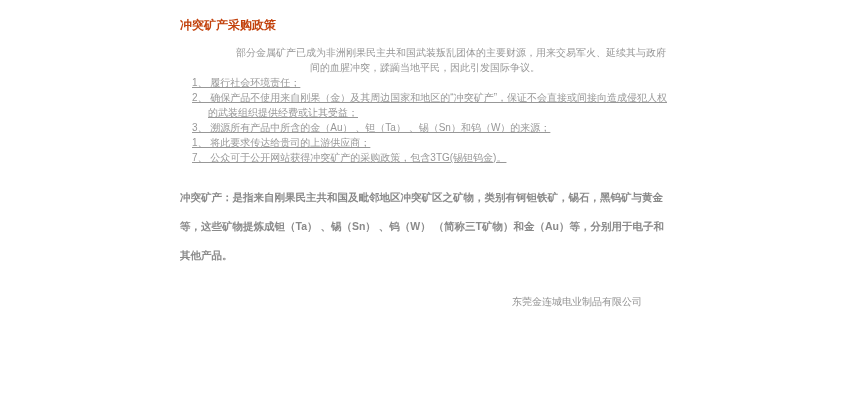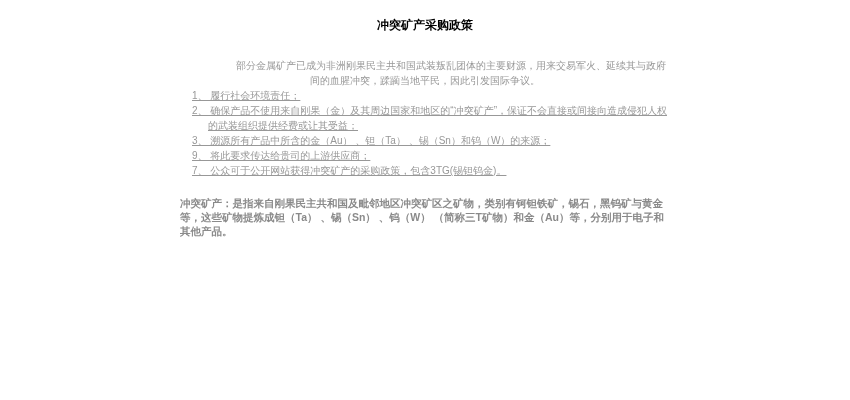--- a/index.html
+++ b/index.html
@@ -12,43 +12,42 @@
   }
   .doc {
     width: 490px;
     margin: 0 auto;
     padding-top: 18px;
     color: #989898;
     font-size: 10px;
     line-height: 15px;
   }
   .doc-title {
-    text-align: center;
     font-size: 12px;
     line-height: 14px;
     font-weight: bold;
-    color: #000000;
-    margin-bottom: 26px;
+    color: #c2410c;
+    margin-bottom: 13px;
   }
   .intro-para {
     text-indent: 52px;
     text-align: center;
   }
   .pledge-para { }
   .req-list { }
   .req-item {
     padding-left: 28px;
     text-indent: -16px;
     text-decoration: underline;
   }
   .definition-para {
     margin-top: 18px;
     font-weight: bold;
     font-size: 10.5px;
-    line-height: 14px;
+    line-height: 29px;
     color: #8a8a8a;
   }
   .signature {
     margin-top: 24px;
     text-align: right;
     padding-right: 28px;
     color: #929292;
     font-size: 10px;
   }
 </style>
@@ -59,20 +58,21 @@
 
   <h1 class="doc-title">冲突矿产采购政策</h1>
 
   <p class="intro-para">部分金属矿产已成为非洲刚果民主共和国武装叛乱团体的主要财源，用来交易军火、延续其与政府间的血腥冲突，蹂躏当地平民，因此引发国际争议。</p>
 
 
   <div class="req-list">
     <div class="req-item">1、 履行社会环境责任；</div>
     <div class="req-item">2、 确保产品不使用来自刚果（金）及其周边国家和地区的“冲突矿产”，保证不会直接或间接向造成侵犯人权的武装组织提供经费或让其受益；</div>
     <div class="req-item">3、 溯源所有产品中所含的金（Au） 、钽（Ta） 、锡（Sn）和钨（W）的来源；</div>
-    <div class="req-item">9、 将此要求传达给贵司的上游供应商；</div>
+    <div class="req-item">1、 将此要求传达给贵司的上游供应商；</div>
     <div class="req-item">7、 公众可于公开网站获得冲突矿产的采购政策，包含3TG(锡钽钨金)。</div>
   </div>
 
   <p class="definition-para">冲突矿产：是指来自刚果民主共和国及毗邻地区冲突矿区之矿物，类别有钶钽铁矿，锡石，黑钨矿与黄金等，这些矿物提炼成钽（Ta） 、锡（Sn） 、钨（W） （简称三T矿物）和金（Au）等，分别用于电子和其他产品。</p>
 
+  <div class="signature">东莞金连城电业制品有限公司</div>
 
 </div>
 
 </body></html>

